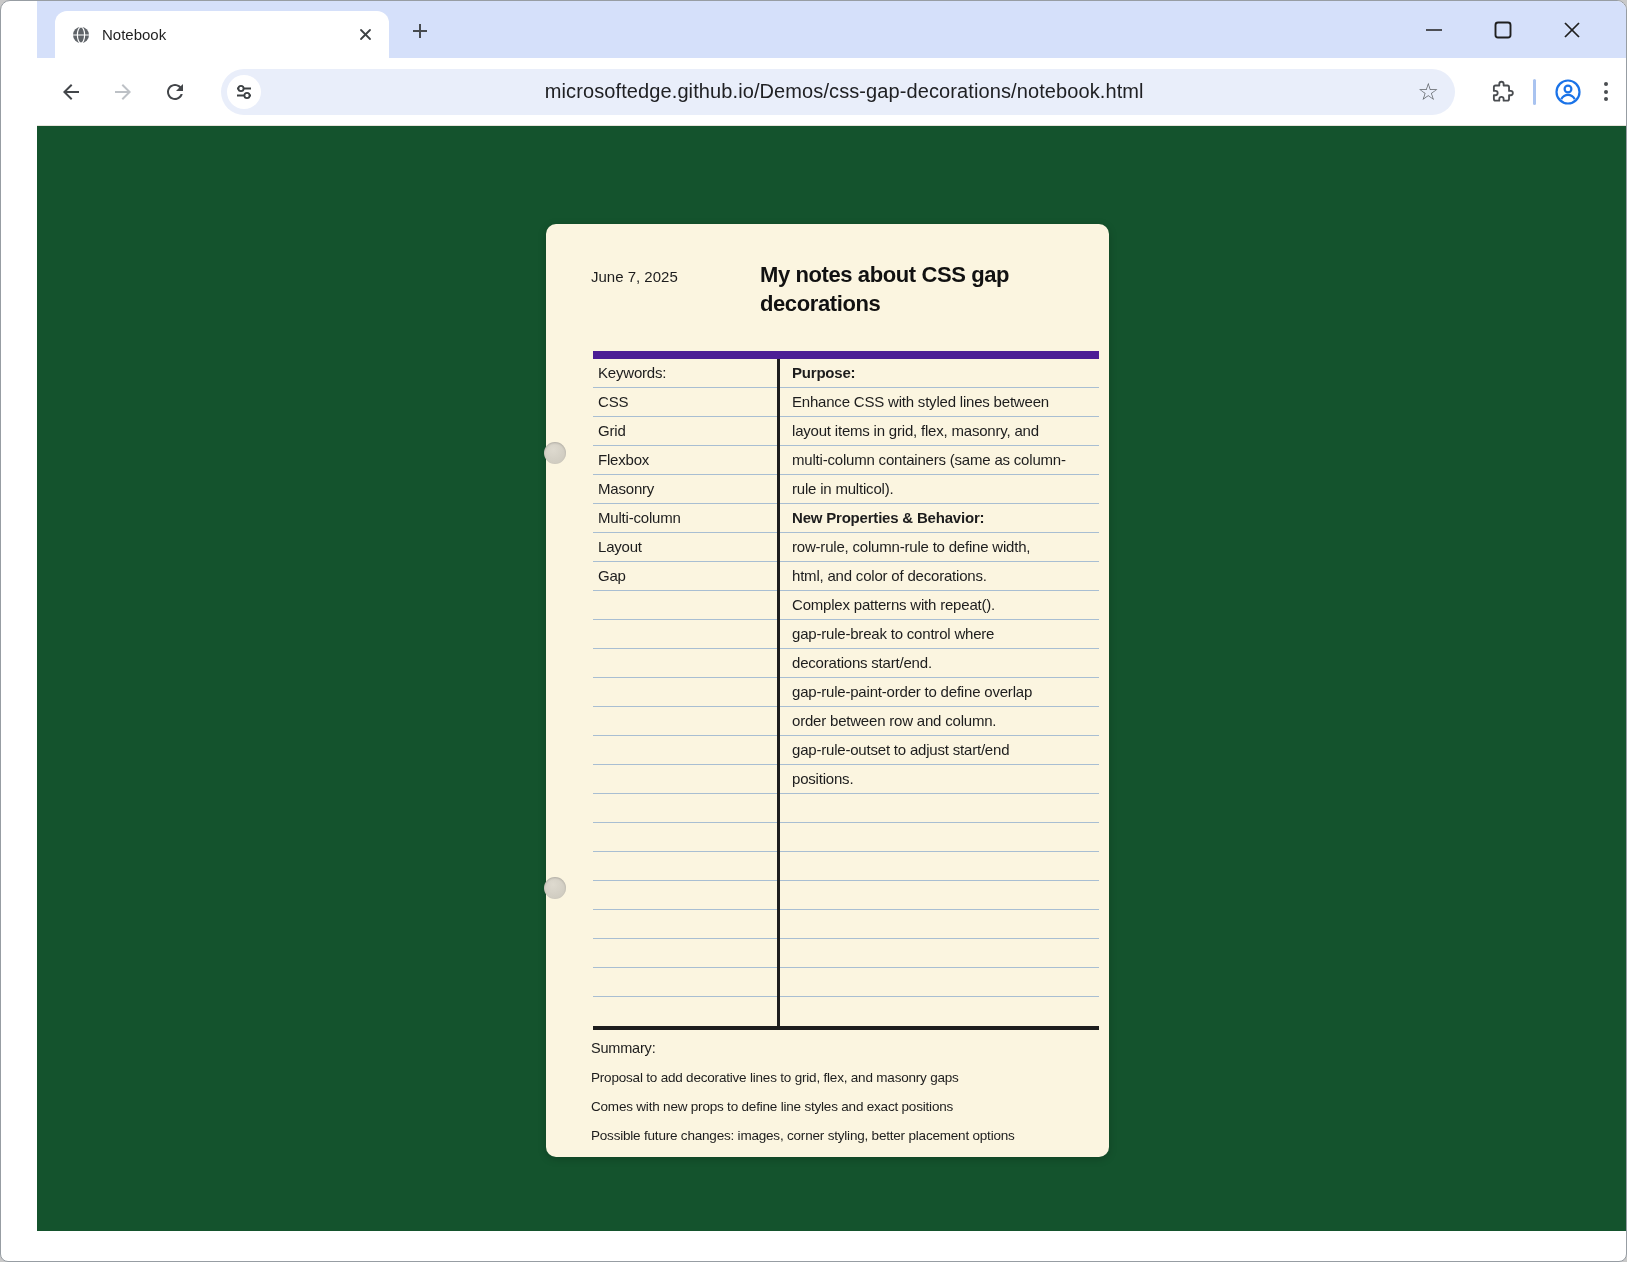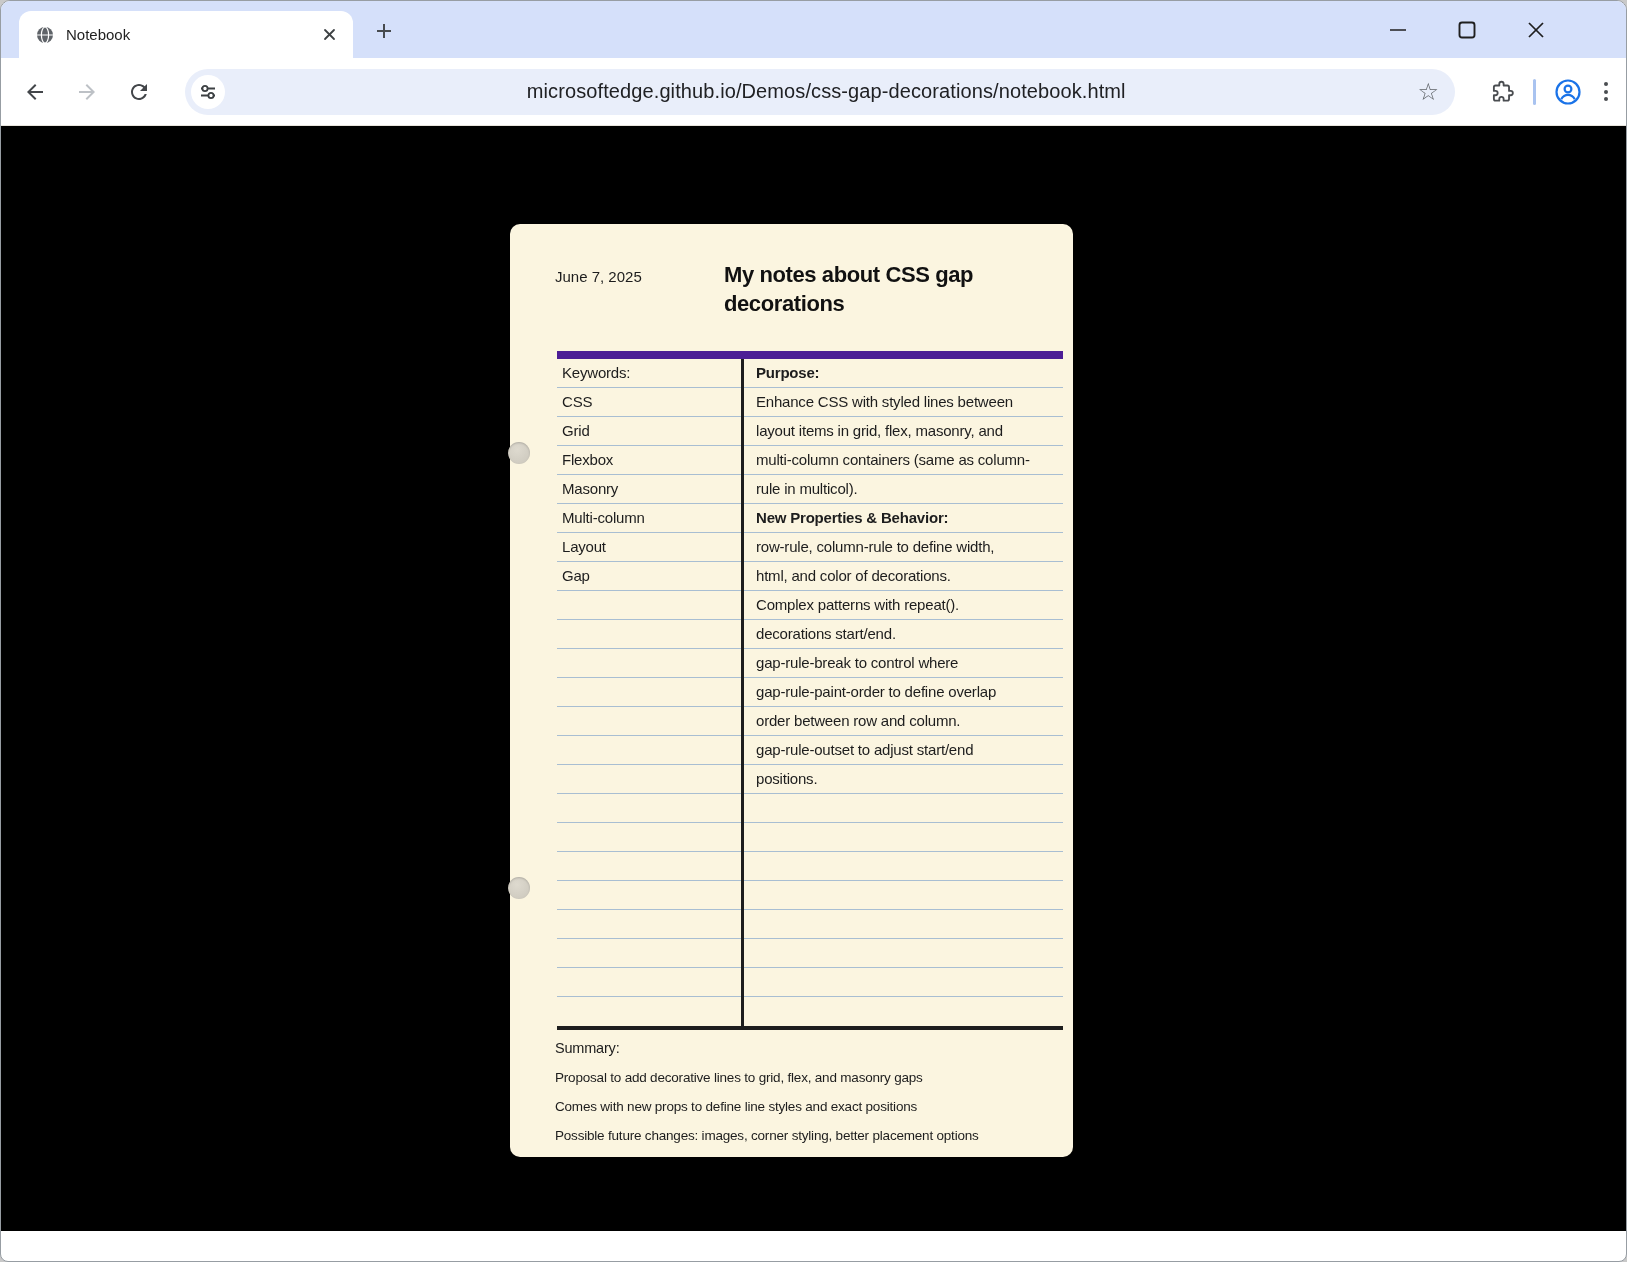--- a/index.html
+++ b/index.html
@@ -1,20 +1,21 @@
 <!DOCTYPE html>
 <html><head>
 <meta charset="utf-8">
 <style>
   html,body{margin:0;padding:0;background:#c9c9c9;}
   *{box-sizing:border-box;}
   .window{
     width:1627px;height:1262px;position:relative;overflow:hidden;
     border:1px solid #979da3;border-radius:10px 10px 8px 8px;background:#fff;
     font-family:"Liberation Sans",sans-serif;
+    padding-left:36px;
   }
   
   .tabstrip{height:57px;background:#d5e0fa;position:relative;}
   .tab{
     position:absolute;left:18px;top:10px;width:334px;height:47px;background:#fff;
     border-radius:12px 12px 0 0;display:flex;align-items:center;padding:0 12px 0 16px;
   }
   .favicon{width:20px;height:20px;display:grid;place-items:center;flex:none;}
   .tab-title{font-size:15px;color:#1f1f1f;margin-left:11px;flex:1;white-space:nowrap;overflow:hidden;}
   .tab-close{width:24px;height:24px;border-radius:50%;display:grid;place-items:center;cursor:pointer;flex:none;}
@@ -33,21 +34,21 @@
   }
   .chip{width:34px;height:34px;background:#fff;border-radius:50%;display:grid;place-items:center;margin-right:12px;flex:none;}
   .url{font-size:20px;color:#202124;flex:1;white-space:nowrap;overflow:hidden;letter-spacing:0.1px;}
   .star{font-size:24px;color:#5f6368;line-height:1;cursor:pointer;flex:none;padding:0 2px;}
   .tool-right{display:flex;align-items:center;margin-left:16px;flex:none;}
   .tr-item{display:grid;place-items:center;cursor:pointer;margin-left:18px;}
   .vsep{width:3px;height:26px;border-radius:2px;background:#a9c3f0;margin-left:18px;}
   .kebab{display:flex;flex-direction:column;gap:3.5px;padding:4px;}
   .kebab i{width:4px;height:4px;border-radius:50%;background:#4a4d51;display:block;}
   
-  .page{height:1105px;background:#000000;position:relative;}
+  .page{height:1105px;background:#14532d;position:relative;}
   .card{
     position:absolute;left:509px;top:98px;width:563px;height:933px;background:#fbf5e0;
     border-radius:10px;box-shadow:0 2px 8px rgba(0,0,0,0.20);color:#1d1d1d;
   }
   .punch{
     position:absolute;width:22px;height:22px;border-radius:50%;left:-2px;
     background:radial-gradient(circle at 42% 35%, #dedacf 0%, #cfcbc0 75%);
     box-shadow:inset 0 1px 2px rgba(0,0,0,0.18);
   }
   .punch.p1{top:218px;} .punch.p2{top:653px;}
@@ -212,22 +213,22 @@
         <div class="col right">
             <div class="cell rcell bold">Purpose:</div>
             <div class="cell rcell">Enhance CSS with styled lines between</div>
             <div class="cell rcell">layout items in grid, flex, masonry, and</div>
             <div class="cell rcell">multi-column containers (same as column-</div>
             <div class="cell rcell">rule in multicol).</div>
             <div class="cell rcell bold">New Properties &amp; Behavior:</div>
             <div class="cell rcell">row-rule, column-rule to define width,</div>
             <div class="cell rcell">html, and color of decorations.</div>
             <div class="cell rcell">Complex patterns with repeat().</div>
+            <div class="cell rcell">gap-rule-break to control where</div>
             <div class="cell rcell">decorations start/end.</div>
-            <div class="cell rcell">gap-rule-break to control where</div>
             <div class="cell rcell">gap-rule-paint-order to define overlap</div>
             <div class="cell rcell">order between row and column.</div>
             <div class="cell rcell">gap-rule-outset to adjust start/end</div>
             <div class="cell rcell">positions.</div>
             <div class="cell rcell"></div>
             <div class="cell rcell"></div>
             <div class="cell rcell"></div>
             <div class="cell rcell"></div>
             <div class="cell rcell"></div>
             <div class="cell rcell"></div>

